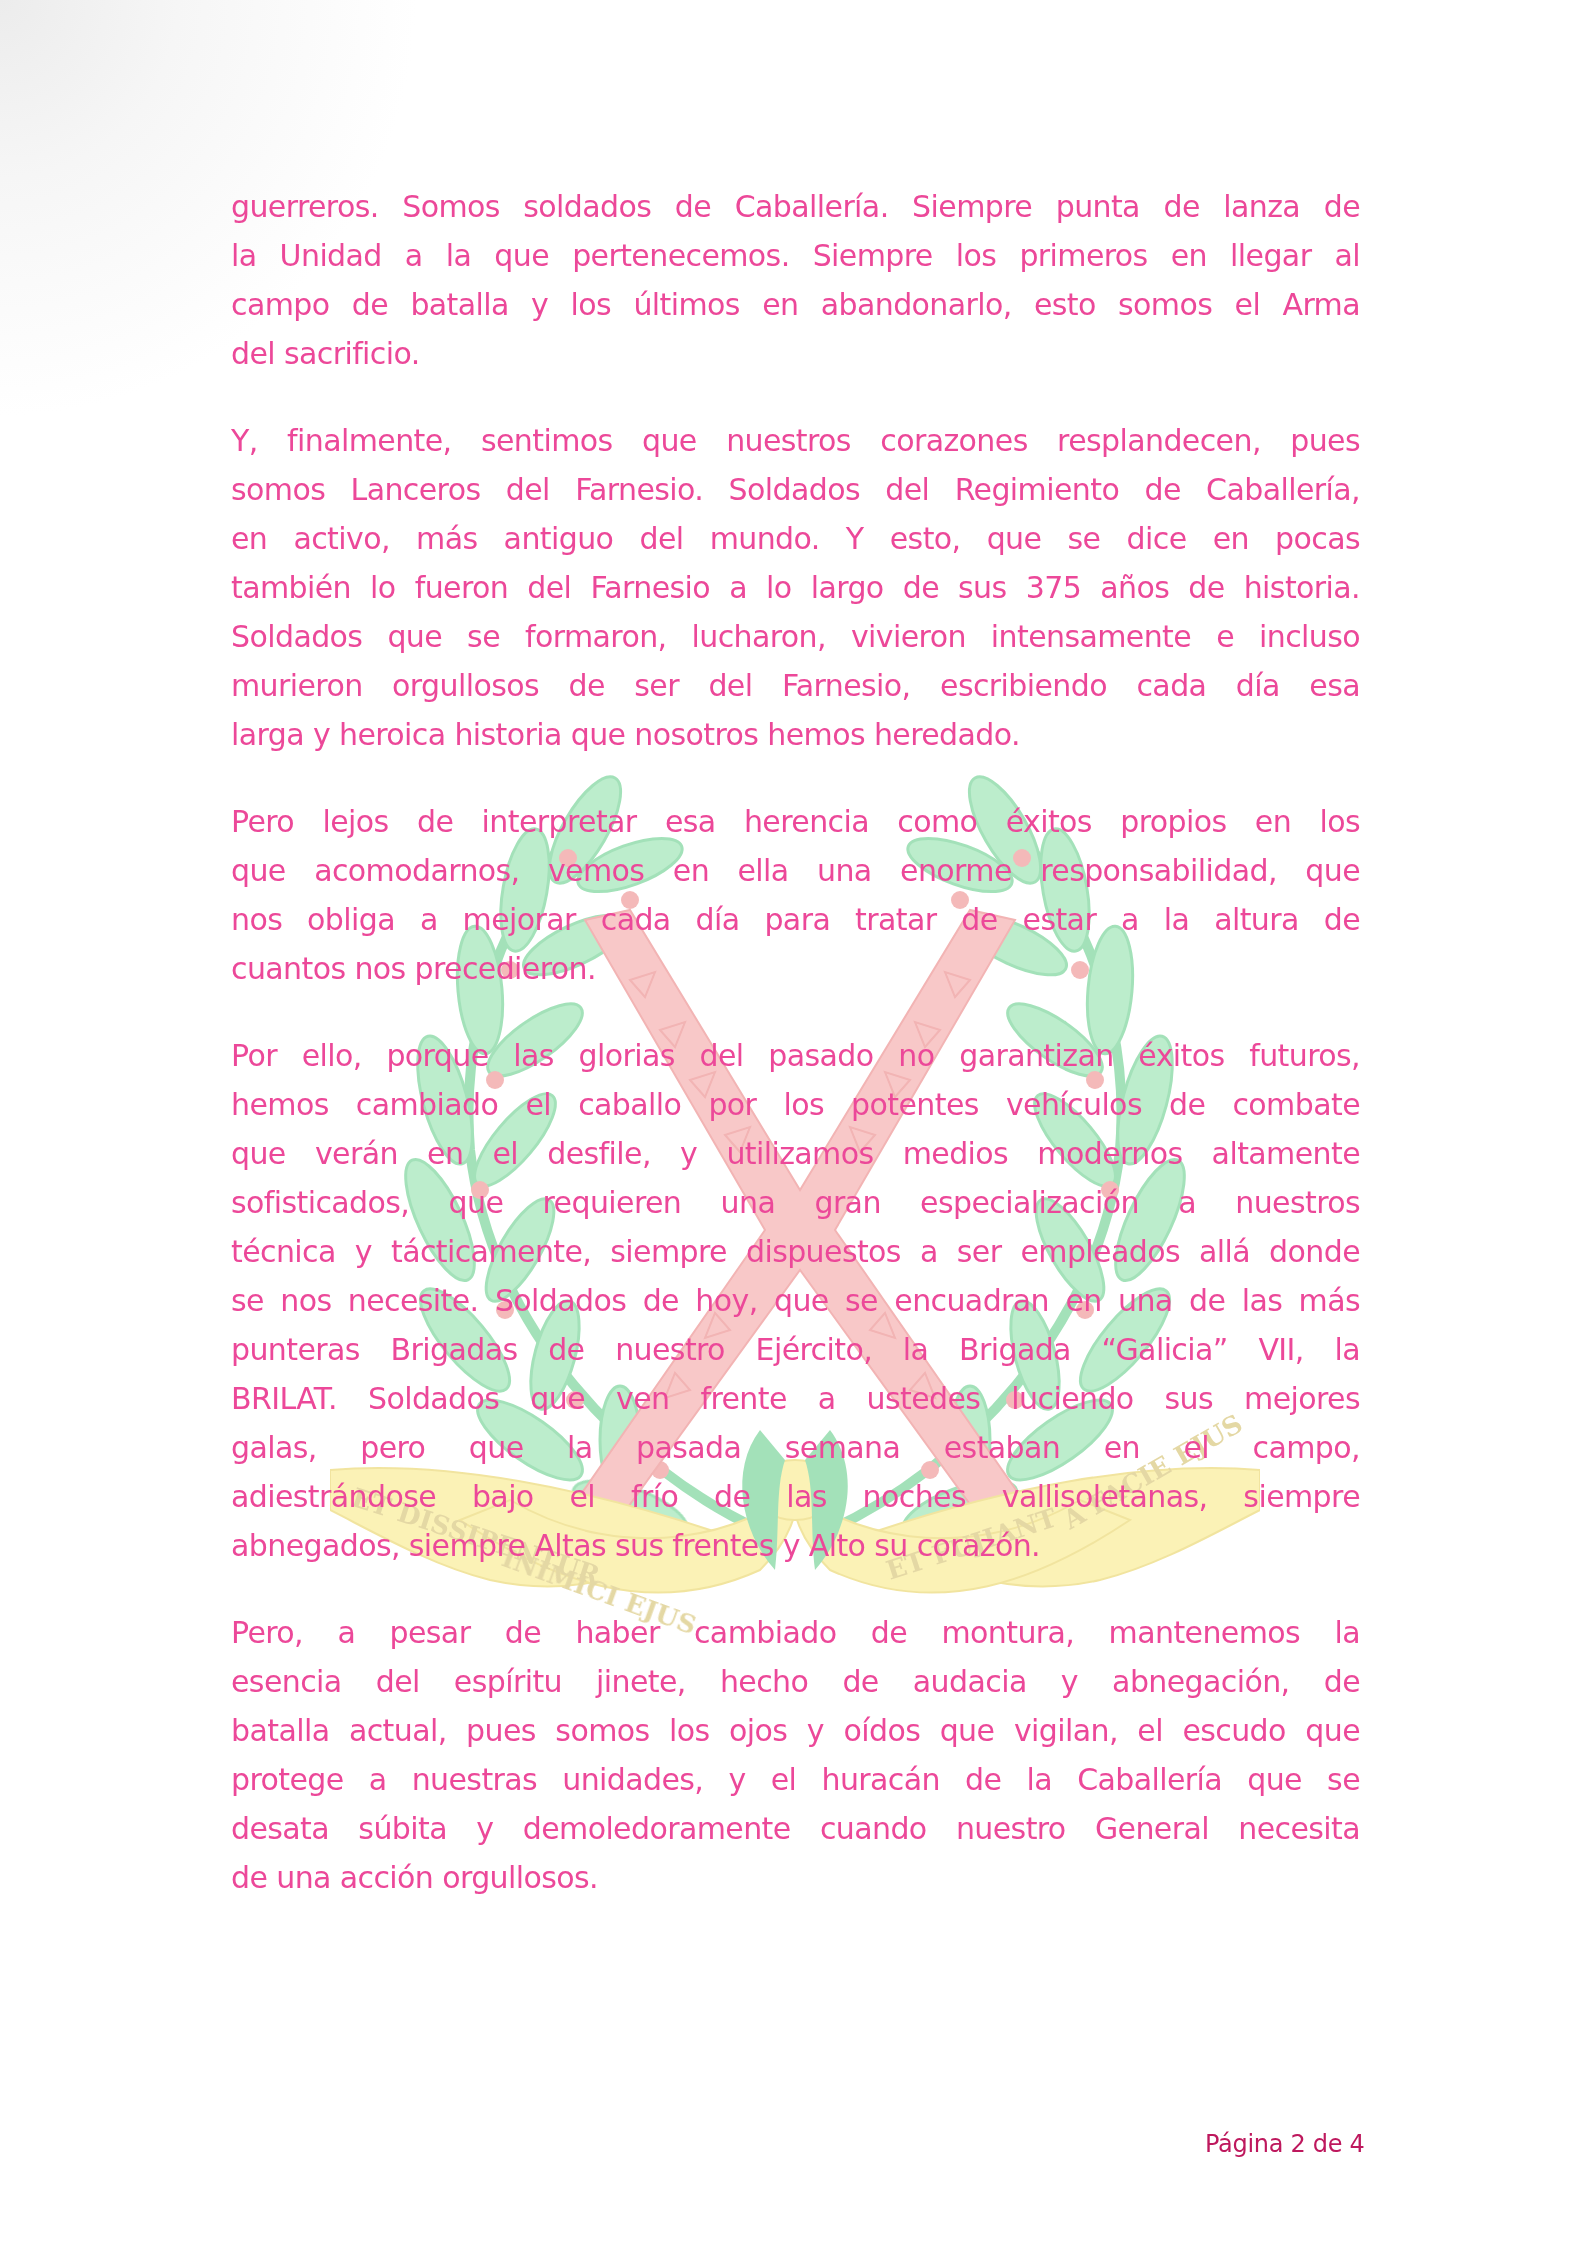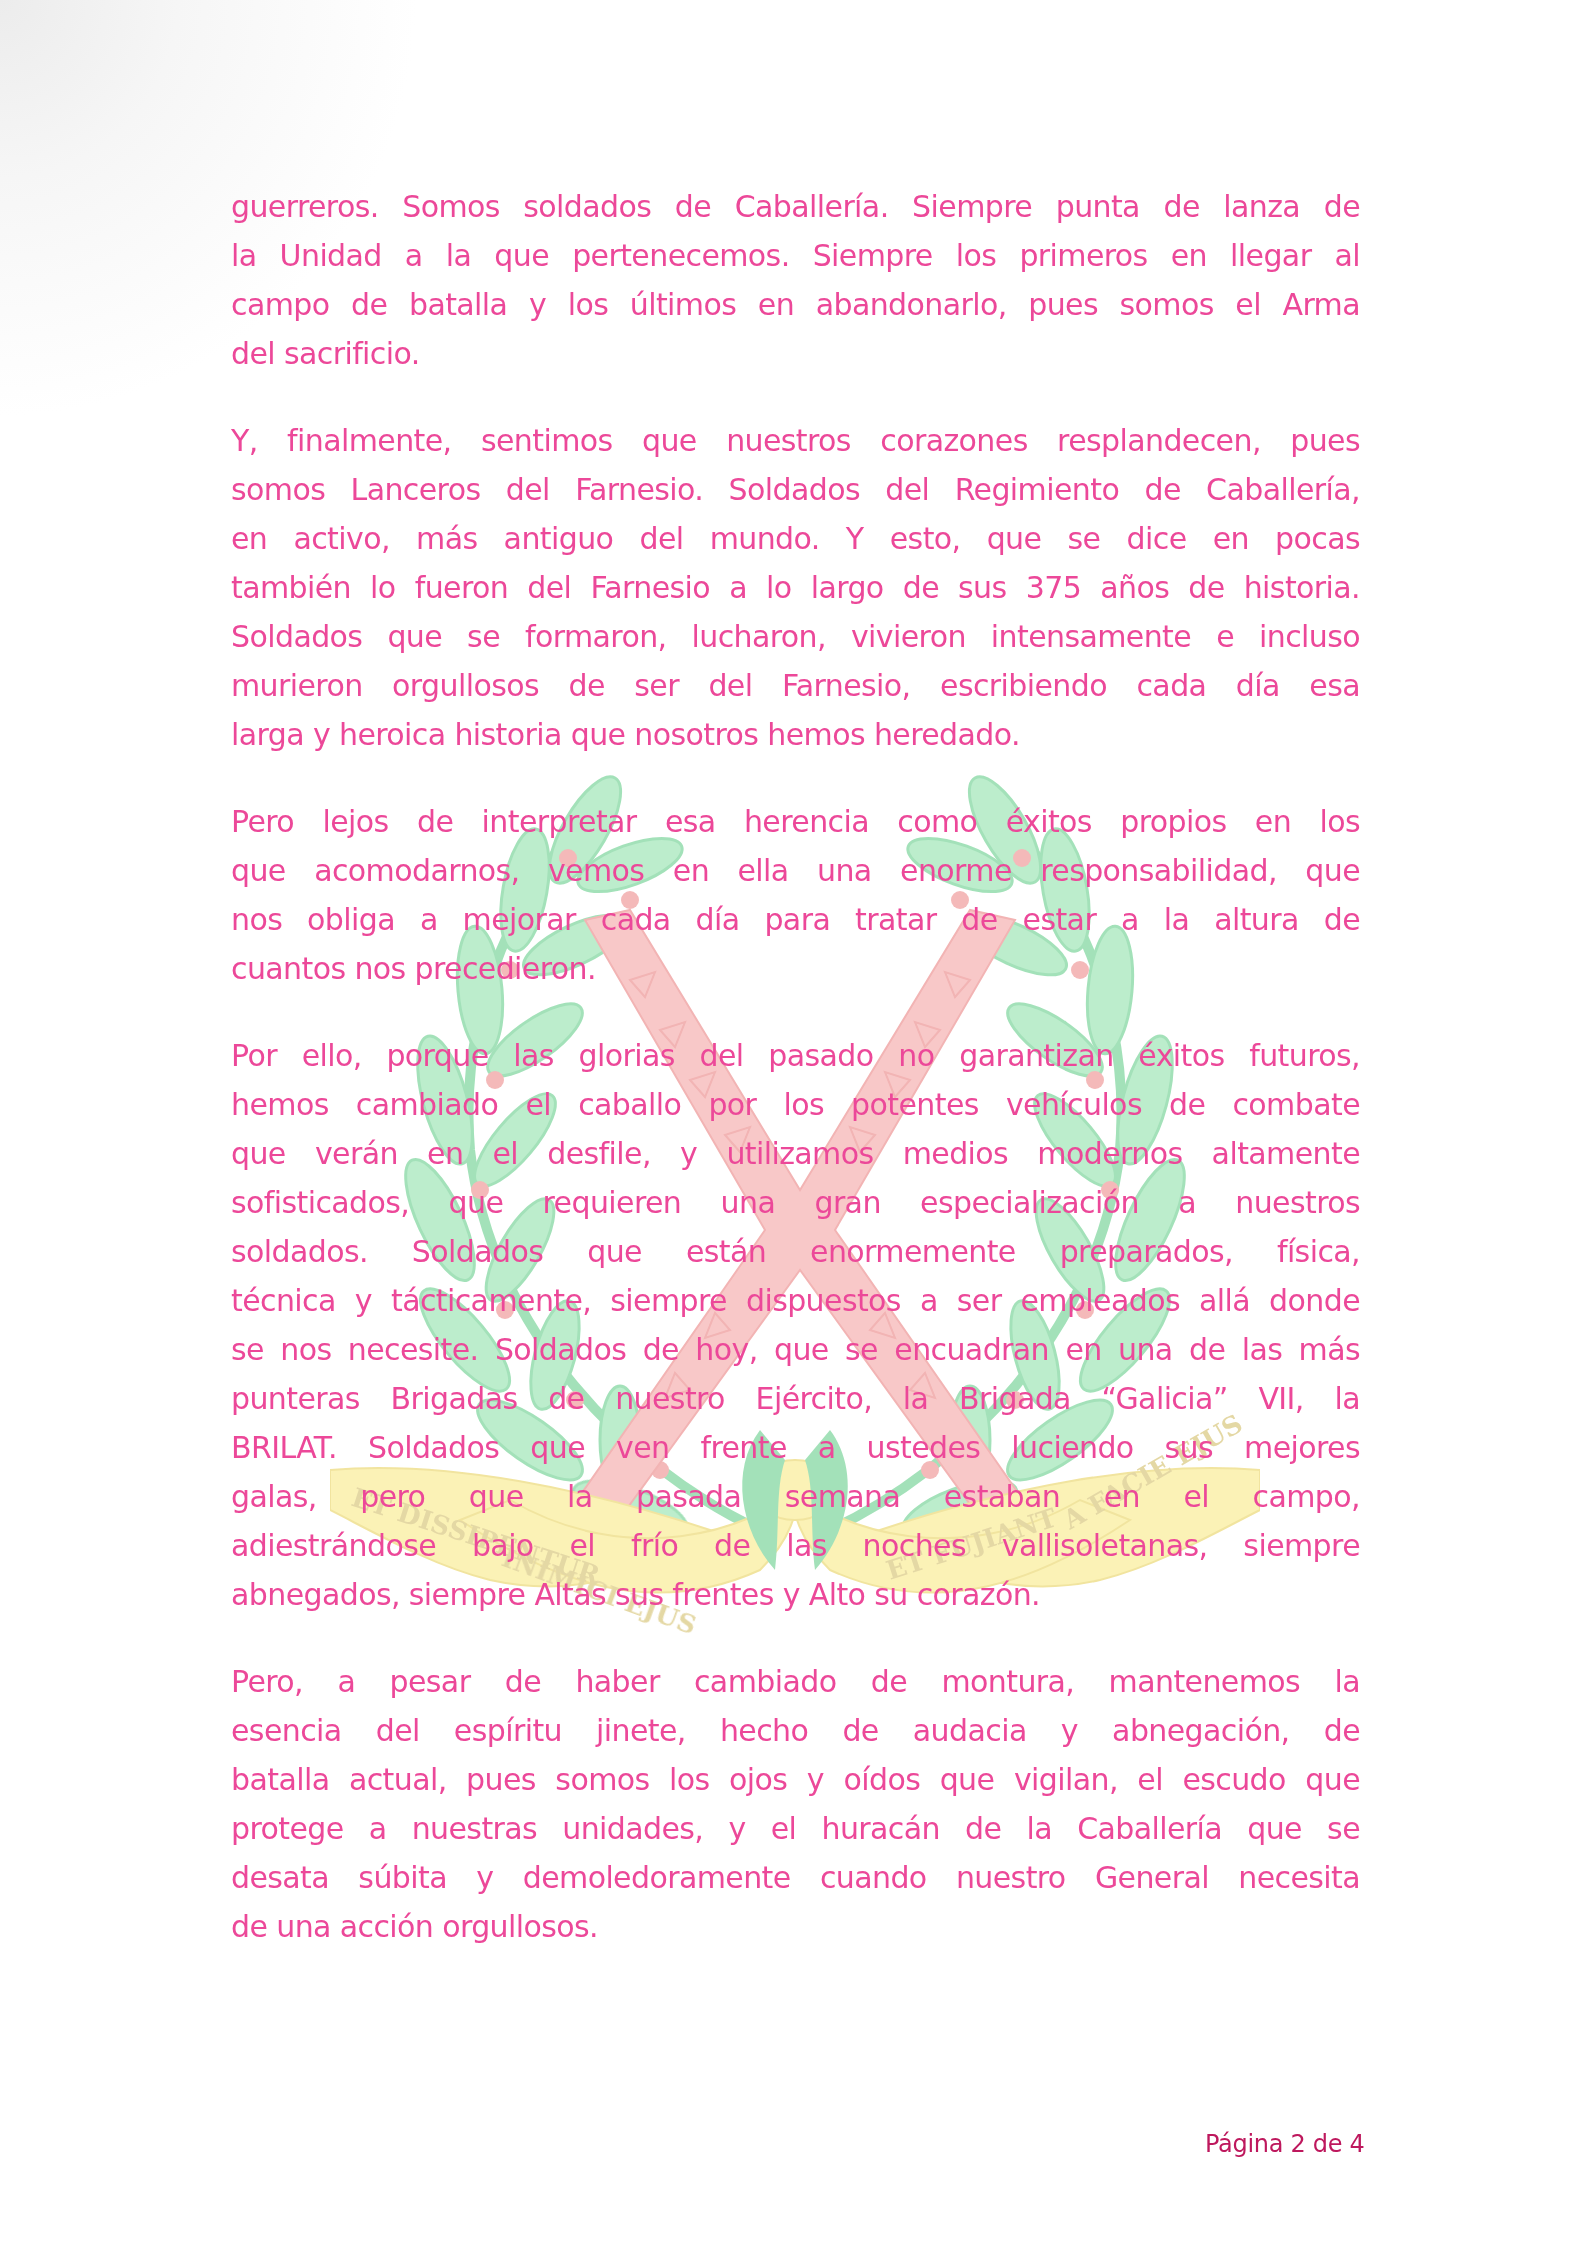--- a/index.html
+++ b/index.html
@@ -117,21 +117,21 @@
       <text x="560" y="810" transform="rotate(-18 560 810)">ET FUJIANT</text>
       <text x="740" y="760" transform="rotate(-30 740 760)">A FACIE EJUS</text>
     </g>
   </g>
 </svg>
 
 <div class="page-text">
   <div class="para">
     <span class="line" style="white-space: normal;">guerreros. Somos  soldados de Caballería. Siempre punta de lanza de</span>
     <span class="line" style="white-space: normal;">la Unidad a la que  pertenecemos. Siempre los primeros en llegar al</span>
-    <span class="line" style="white-space: normal;">campo de batalla y los últimos  en abandonarlo, pues somos el Arma</span>
+    <span class="line" style="white-space: normal;">campo de batalla y los últimos  en abandonarlo, esto somos el Arma</span>
     <span class="line last" style="white-space: normal;">del sacrificio.</span>
   </div>
   <div class="para">
     <span class="line" style="white-space: normal;">Y, finalmente, sentimos que nuestros corazones resplandecen, pues</span>
     <span class="line" style="white-space: normal;">somos  Lanceros del Farnesio. Soldados del Regimiento de Caballería,</span>
     <span class="line" style="white-space: normal;">en activo, más antiguo del mundo. Y esto, que se dice en pocas</span>
     <span class="line" style="white-space: normal;">también lo fueron del Farnesio a lo largo de  sus 375 años de historia.</span>
     <span class="line" style="white-space: normal;">Soldados que se formaron, lucharon, vivieron intensamente e incluso</span>
     <span class="line" style="white-space: normal;">murieron orgullosos de ser del Farnesio, escribiendo  cada día esa</span>
     <span class="line last" style="white-space: normal;">larga y heroica historia que nosotros hemos heredado.</span>
@@ -140,21 +140,20 @@
     <span class="line" style="white-space: normal;">Pero lejos de interpretar esa herencia como éxitos propios en los</span>
     <span class="line" style="white-space: normal;">que acomodarnos, vemos en ella una enorme responsabilidad, que</span>
     <span class="line" style="white-space: normal;">nos obliga a mejorar cada día para tratar de estar a la altura de</span>
     <span class="line last" style="white-space: normal;">cuantos nos precedieron.</span>
   </div>
   <div class="para">
     <span class="line" style="white-space: normal;">Por ello, porque las glorias del pasado no garantizan éxitos futuros,</span>
     <span class="line" style="white-space: normal;">hemos cambiado el caballo por los potentes vehículos de combate</span>
     <span class="line" style="white-space: normal;">que verán en el desfile, y utilizamos medios modernos altamente</span>
     <span class="line" style="white-space: normal;">sofisticados, que requieren una gran especialización a nuestros</span>
-    <span class="line" style="white-space: normal;">soldados. Soldados que están enormemente preparados, física,</span>
     <span class="line" style="white-space: normal;">técnica y tácticamente, siempre dispuestos a ser empleados  allá donde</span>
     <span class="line" style="white-space: normal;">se nos necesite. Soldados de hoy, que se encuadran en una de las más</span>
     <span class="line" style="white-space: normal;">punteras Brigadas de nuestro Ejército, la Brigada “Galicia” VII, la</span>
     <span class="line" style="white-space: normal;">BRILAT. Soldados que ven frente a ustedes luciendo sus mejores</span>
     <span class="line" style="white-space: normal;">galas, pero que la pasada semana estaban en el campo,</span>
     <span class="line" style="white-space: normal;">adiestrándose bajo el frío de las noches  vallisoletanas, siempre</span>
     <span class="line last" style="white-space: normal;">abnegados, siempre Altas sus frentes y Alto su corazón.</span>
   </div>
   <div class="para">
     <span class="line" style="white-space: normal;">Pero, a pesar de haber cambiado de montura, mantenemos la</span>

